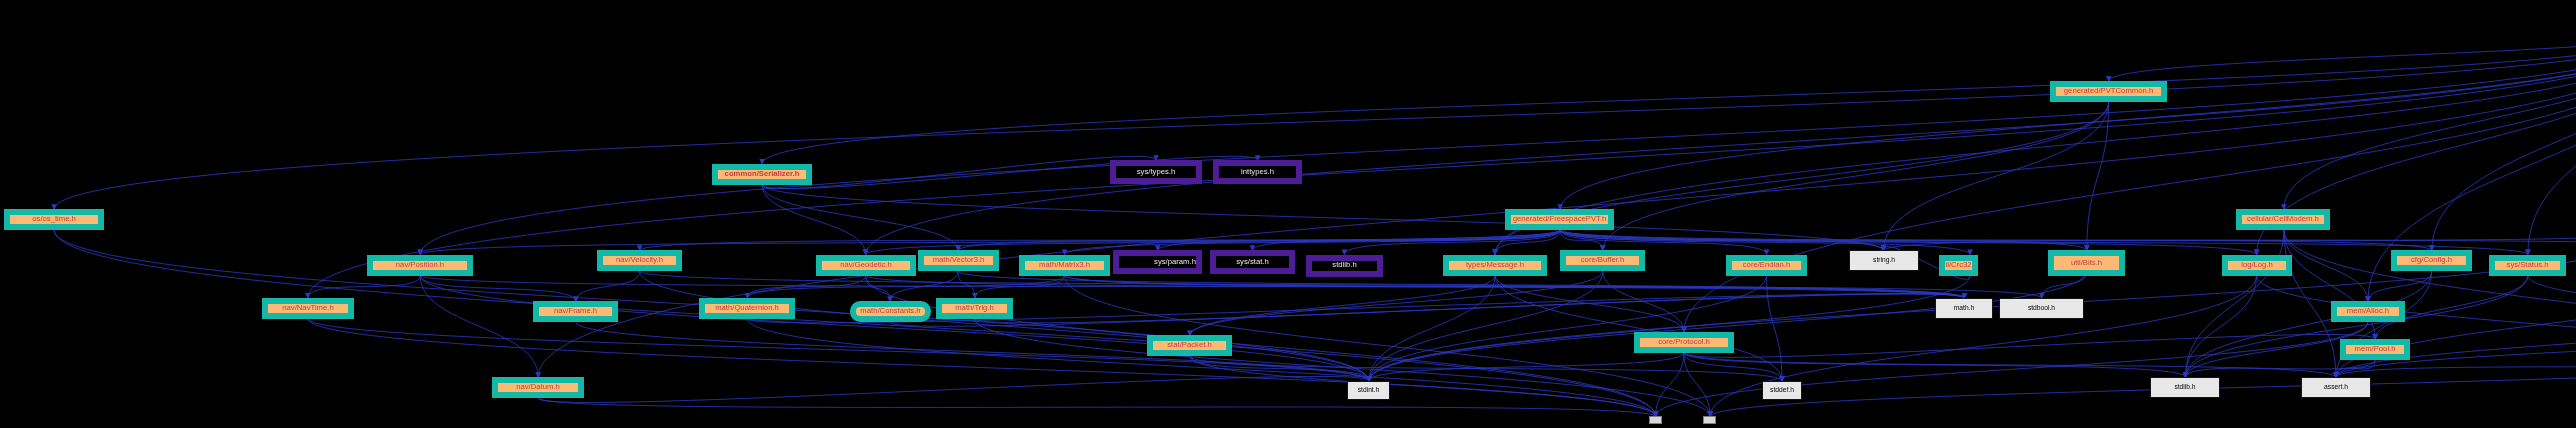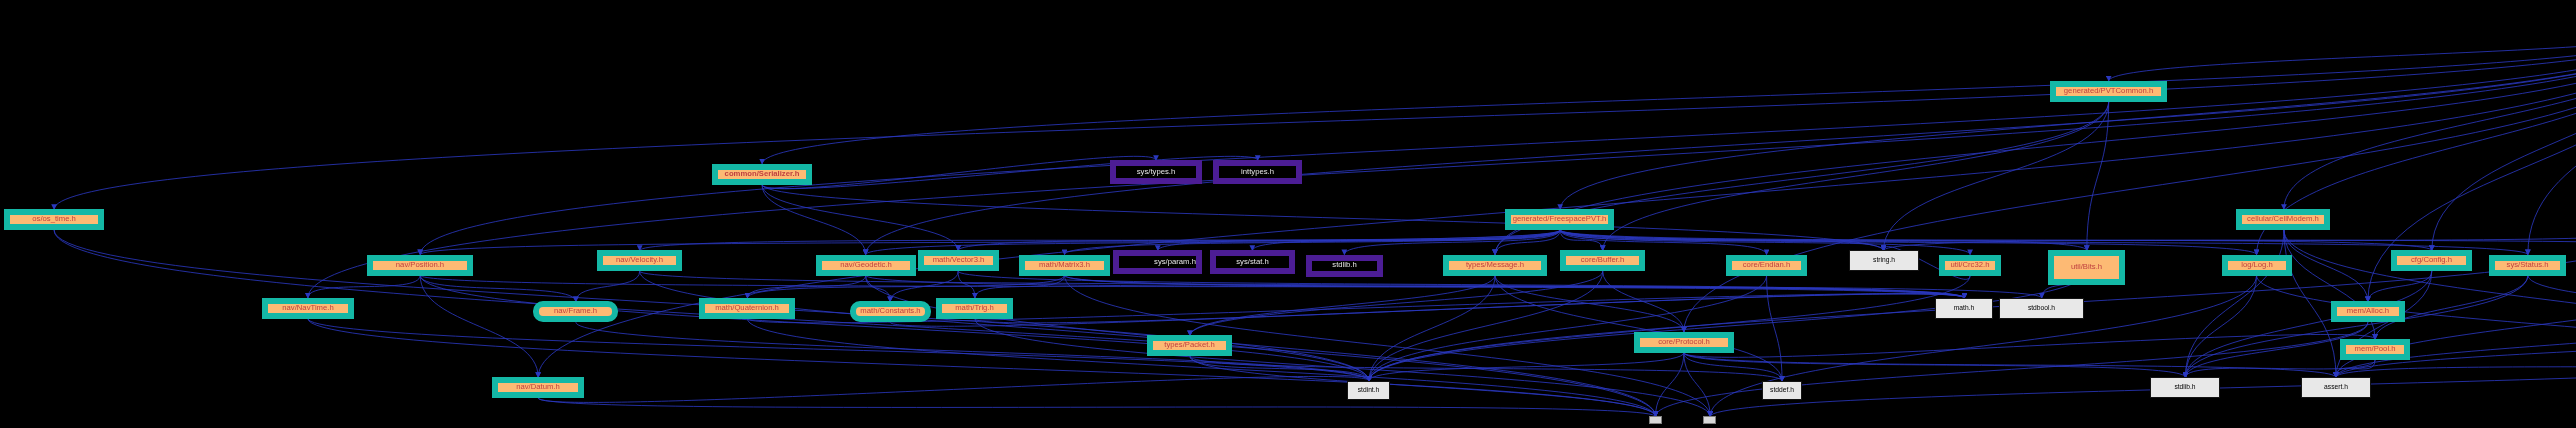--- a/index.html
+++ b/index.html
@@ -168,34 +168,34 @@
     <div class="node red" style="left: 816px; top: 255px; width: 100px; height: 20.6px;">nav/Geodetic.h</div>
     <div class="node red" style="left: 918px; top: 250px; width: 81px; height: 20.6px;">math/Vector3.h</div>
     <div class="node red" style="left: 1019px; top: 255px; width: 91px; height: 20.6px;">math/Matrix3.h</div>
     <div class="node plain" style="left: 1113px; top: 250px; width: 89px; height: 24px; padding-left: 35px;">sys/param.h</div>
     <div class="node plain" style="left: 1210px; top: 250px; width: 85px; height: 24px;">sys/stat.h</div>
     <div class="node plain" style="left: 1306px; top: 255px; width: 77px; height: 21.6px;">stdlib.h</div>
     <div class="node red" style="left: 1443px; top: 255px; width: 104px; height: 20.6px;">types/Message.h</div>
     <div class="node red" style="left: 1560px; top: 250px; width: 85px; height: 20.6px;">core/Buffer.h</div>
     <div class="node red" style="left: 1726px; top: 255px; width: 81px; height: 20.6px;">core/Endian.h</div>
     <div class="node light" style="left: 1849px; top: 250px; width: 70px; height: 20.6px;">string.h</div>
-    <div class="node red" style="left: 1939px; top: 255px; width: 62px; height: 20.6px;">util/Crc32.h</div>
-    <div class="node red" style="left: 2048px; top: 250px; width: 77px; height: 35px;">util/Bits.h</div>
+    <div class="node red" style="left: 1939px; top: 255px; width: 39px; height: 20.6px;">util/Crc32.h</div>
+    <div class="node red" style="left: 2048px; top: 250px; width: 77px; height: 26px;">util/Bits.h</div>
     <div class="node red" style="left: 2222px; top: 255px; width: 70px; height: 20.6px;">log/Log.h</div>
     <div class="node red" style="left: 2391px; top: 250px; width: 81px; height: 20.6px;">cfg/Config.h</div>
     <div class="node red" style="left: 2489px; top: 255px; width: 77px; height: 20.6px;">sys/Status.h</div>
     <div class="node red" style="left: 262px; top: 298px; width: 92px; height: 20.6px;">nav/NavTime.h</div>
-    <div class="node red" style="left: 533px; top: 301px; width: 85px; height: 20.6px; border-radius: 10px;">nav/Frame.h</div>
+    <div class="node red" style="left: 533px; top: 301px; width: 85px; height: 20.6px;">nav/Frame.h</div>
     <div class="node red" style="left: 699px; top: 298px; width: 96px; height: 20.6px;">math/Quaternion.h</div>
     <div class="node red" style="left: 850px; top: 301px; width: 81px; height: 20.6px; border-radius: 10px;">math/Constants.h</div>
     <div class="node red" style="left: 936px; top: 298px; width: 77px; height: 20.6px;">math/Trig.h</div>
     <div class="node light" style="left: 1935px; top: 298px; width: 58px; height: 20.6px;">math.h</div>
     <div class="node light" style="left: 1999px; top: 298px; width: 85px; height: 20.6px;">stdbool.h</div>
     <div class="node red" style="left: 2331px; top: 301px; width: 74px; height: 20.6px;">mem/Alloc.h</div>
-    <div class="node red" style="left: 1147px; top: 335px; width: 85px; height: 20.6px;">types/Packet.h</div>
+    <div class="node red" style="left: 1147px; top: 335px; width: 85px; height: 20.6px;">stat/Packet.h</div>
     <div class="node red" style="left: 1634px; top: 332px; width: 100px; height: 20.6px;">core/Protocol.h</div>
     <div class="node red" style="left: 2340px; top: 339px; width: 70px; height: 20.6px;">mem/Pool.h</div>
     <div class="node red" style="left: 492px; top: 377px; width: 92px; height: 20.6px;">nav/Datum.h</div>
     <div class="node light" style="left: 1347px; top: 381px; width: 43px; height: 18.5px;">stdint.h</div>
     <div class="node light" style="left: 1762px; top: 381px; width: 40px; height: 18.5px;">stddef.h</div>
     <div class="node light" style="left: 2150px; top: 377px; width: 70px; height: 20.6px;">stdlib.h</div>
     <div class="node light" style="left: 2301px; top: 377px; width: 70px; height: 20.6px;">assert.h</div>
     <div class="node tiny" style="left: 1649px; top: 416px; width: 13.4px; height: 8.2px;"></div>
     <div class="node tiny" style="left: 1703px; top: 416px; width: 13.4px; height: 8.2px;"></div>
   </div>

